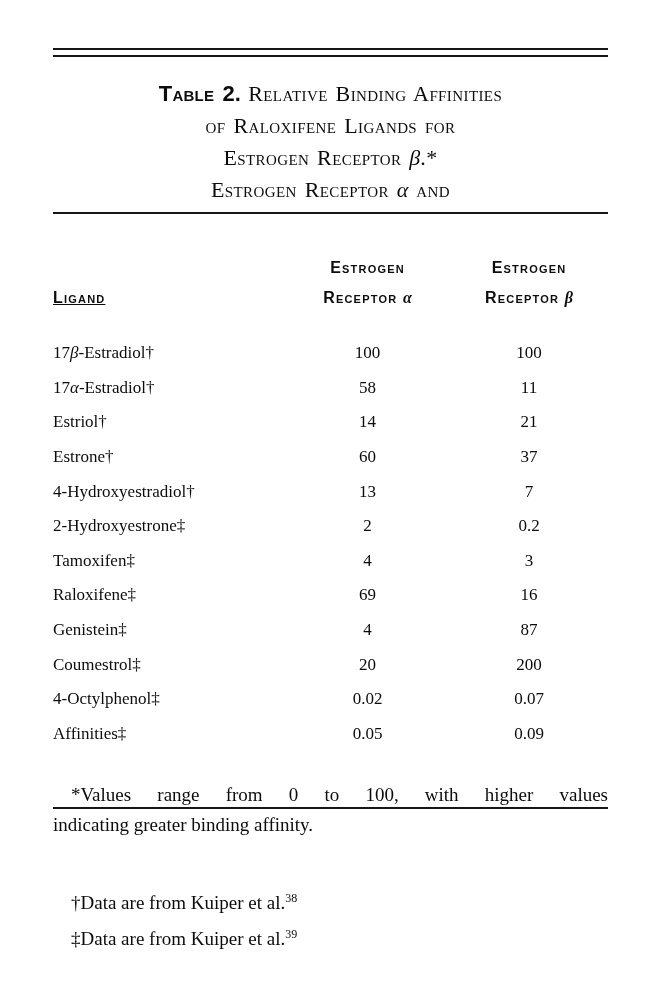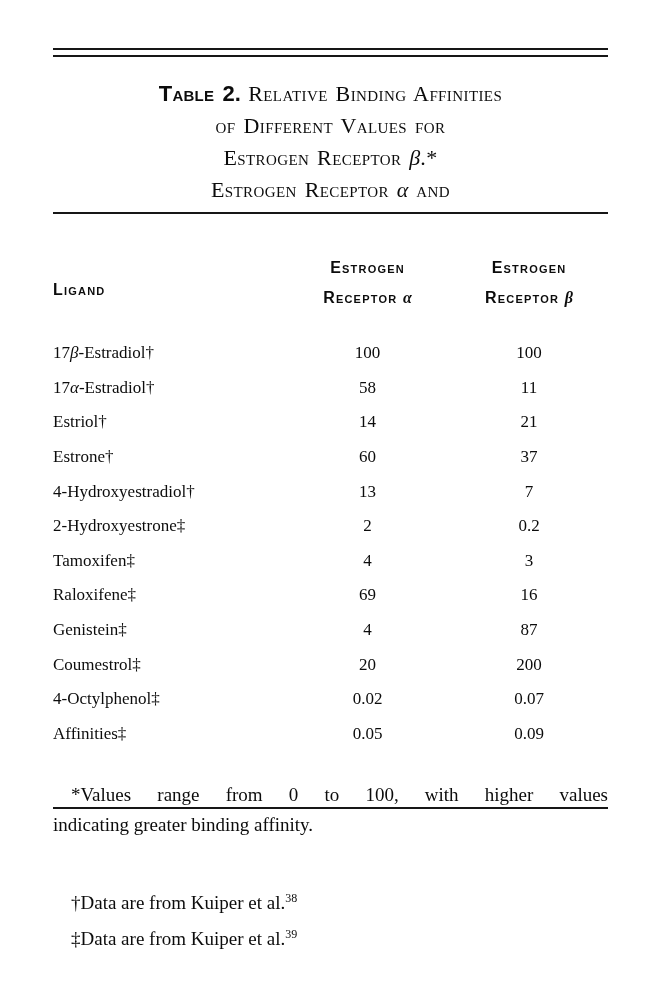--- a/index.html
+++ b/index.html
@@ -65,21 +65,21 @@
   
   .col-header {
     position: absolute;
     font-family: "Liberation Sans", "DejaVu Sans", sans-serif;
     font-weight: bold;
     font-variant: small-caps;
     font-size: 16px;
     line-height: 30px;
     letter-spacing: 1.2px;
   }
-  .ligand-h { left: 0; top: 275px; }
+  .ligand-h { left: 0; top: 283px; text-decoration: underline; }
   .era-h  { left: 232px; width: 165px; top: 253px; text-align: center; }
   .erb-h  { left: 397px; width: 158px; top: 253px; text-align: center; }
   
   .greek {
     font-family: "Liberation Serif", "DejaVu Serif", serif;
     font-style: italic;
     font-variant: normal;
     letter-spacing: 0;
   }
   
@@ -133,21 +133,21 @@
 </head>
 <body>
 
 <div class="page">
   <div class="sheet">
 
     <div class="rule-double"></div>
 
     <div class="title">
       <div class="title-line"><span class="title-label">Table 2.</span><span class="title-rest">Relative Binding Affinities</span></div>
-      <div class="title-line">of Different Values for</div>
+      <div class="title-line">of Raloxifene Ligands for</div>
       <div class="title-line">Estrogen Receptor <span class="greek">β</span>.*</div>
       <div class="title-line">Estrogen Receptor <span class="greek">α</span> and</div>
     </div>
 
     <div class="rule-single rule-under-title"></div>
 
     <div class="col-header ligand-h">Ligand</div>
     <div class="col-header era-h">
       <div>Estrogen</div>
       <div>Receptor <span class="greek">α</span></div>

